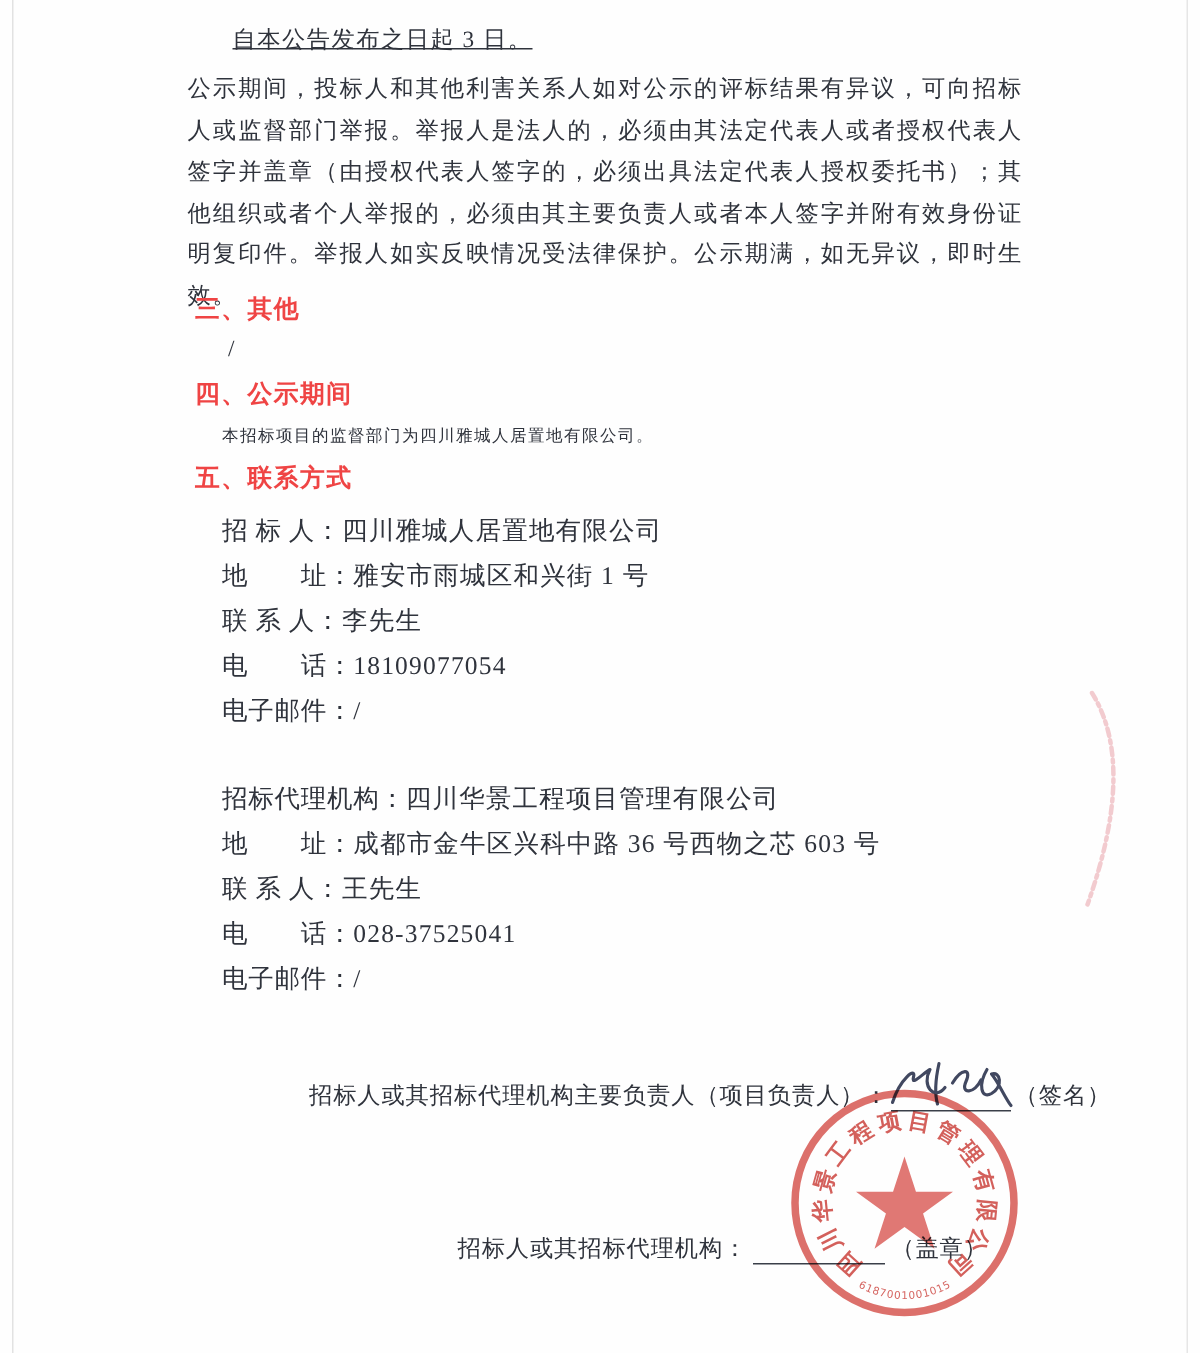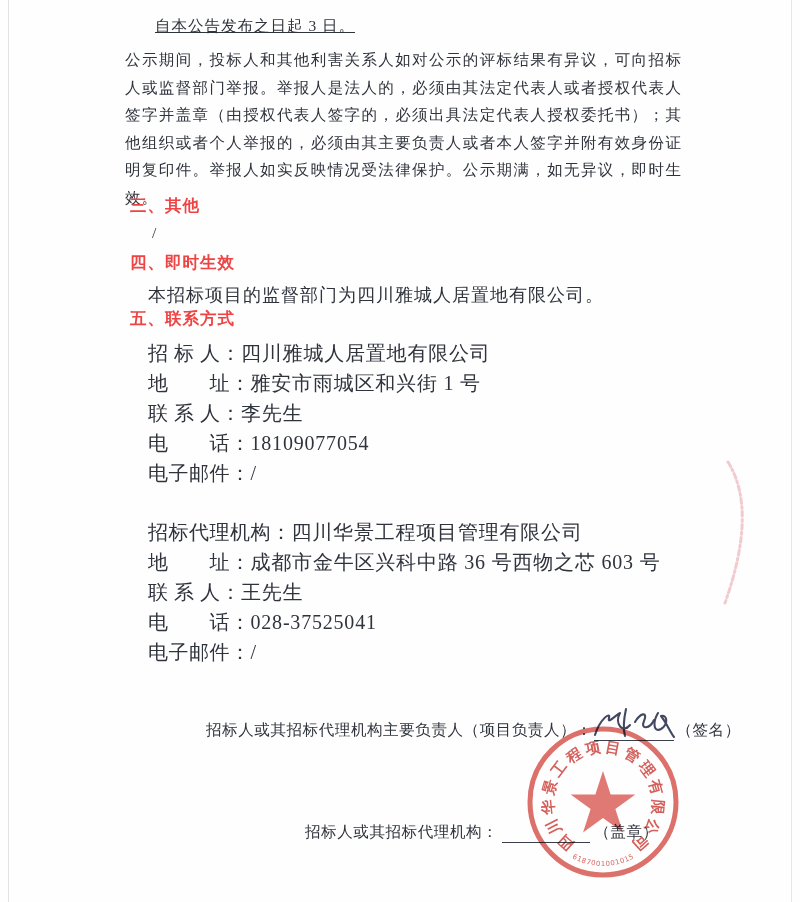--- a/index.html
+++ b/index.html
@@ -19,24 +19,24 @@
     left:125px;top:46px;width:557px;
     font-size:15.5px;line-height:27.6px;letter-spacing:1.1px;
     text-align:justify;text-justify:inter-ideograph;
   }
   h3.sec{
     margin:0;font-size:16.5px;font-weight:bold;color:#ef4444;letter-spacing:1px;
   }
   .h-other{left:130px;top:195px;}
   .other-body{left:152px;top:224px;font-size:15.5px;}
   .h-super{left:130px;top:252px;}
-  .super-body{left:148px;top:283px;font-size:18px;letter-spacing:1px;}
+  .super-body{left:148px;top:283px;font-size:11px;letter-spacing:1px;}
   .h-contact{left:130px;top:308px;}
 
-  .contact-block{left:148px;font-size:20px;}
+  .contact-block{left:148px;font-size:17px;}
   .tenderer-block{top:338px;}
   .agency-block{top:517px;}
   .c-row{height:30.2px;display:flex;align-items:center;white-space:pre;}
   .c-label{display:inline-block;min-width:80px;letter-spacing:.5px;}
   .c-label.wide{min-width:0;font-family:Liberation Serif, serif;}
   .c-value{letter-spacing:.8px;}
 
   .sig-row{font-size:15.5px;letter-spacing:.6px;white-space:nowrap;display:flex;align-items:flex-end;}
   .sig-row-1{left:158px;top:720px;margin-left:48px;}
   .sig-row-2{left:305px;top:822px;}
@@ -61,21 +61,21 @@
 <div class="scan-edge edge-left"></div>
 <div class="scan-edge edge-right"></div>
 
 <div class="abs intro">自本公告发布之日起 3 日。</div>
 
 <div class="abs para">公示期间，投标人和其他利害关系人如对公示的评标结果有异议，可向招标人或监督部门举报。举报人是法人的，必须由其法定代表人或者授权代表人签字并盖章（由授权代表人签字的，必须出具法定代表人授权委托书）；其他组织或者个人举报的，必须由其主要负责人或者本人签字并附有效身份证明复印件。举报人如实反映情况受法律保护。公示期满，如无异议，即时生效。</div>
 
 <h3 class="abs sec h-other">三、其他</h3>
 <div class="abs other-body">/</div>
 
-<h3 class="abs sec h-super">四、即时生效</h3>
+<h3 class="abs sec h-super">四、公示期间</h3>
 <div class="abs super-body">本招标项目的监督部门为四川雅城人居置地有限公司。</div>
 
 <h3 class="abs sec h-contact">五、联系方式</h3>
 
 <div class="abs contact-block tenderer-block">
   <div class="c-row">
     <span class="c-label">招 标 人：</span>
     <span class="c-value">四川雅城人居置地有限公司</span>
   </div>
   <div class="c-row">

